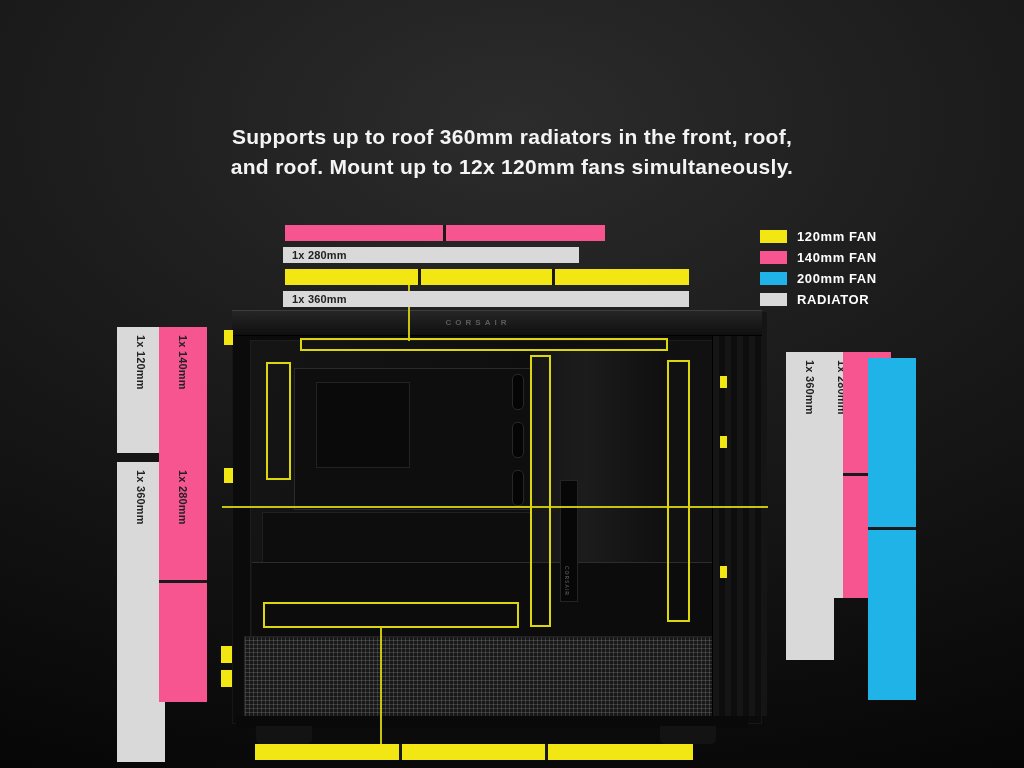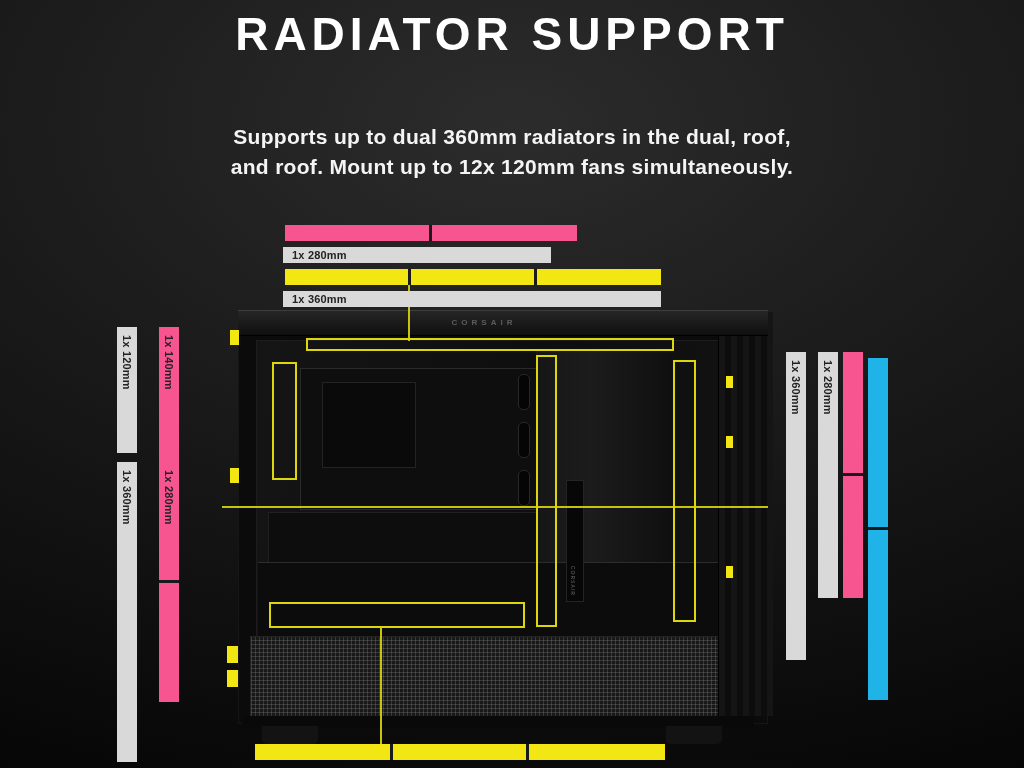--- a/index.html
+++ b/index.html
@@ -12,21 +12,21 @@
   .title{position:absolute;top:8px;left:0;width:100%;text-align:center;color:#fff;
     font-weight:700;font-size:46px;line-height:52px;letter-spacing:5px;}
   .subtitle{position:absolute;top:122px;left:0;width:100%;text-align:center;color:#f4f4f4;
     font-weight:700;font-size:21px;line-height:30px;letter-spacing:0.3px;}
   
   .legend{position:absolute;left:760px;top:226px;}
   .legend-row{display:flex;align-items:center;height:21px;}
   .legend-swatch{width:27px;height:13px;margin-right:10px;flex:0 0 auto;}
   .legend-label{color:#fff;font-size:13px;font-weight:700;letter-spacing:0.6px;white-space:nowrap;}
   
-  .bar{position:absolute;}
+  .bar{position:absolute;padding-left:28px;}
   .c-yellow{background:var(--fan120,#F2E713);}
   .c-pink{background:var(--fan140,#F6558F);}
   .c-blue{background:var(--fan200,#1FB3E8);}
   .c-gray{background:var(--radiator,#D9D9D9);}
   .bar-label{position:absolute;left:9px;top:50%;transform:translateY(-50%);
     font-size:11px;font-weight:700;color:#222;white-space:nowrap;letter-spacing:0.2px;}
   .bar-label.v{writing-mode:vertical-rl;left:50%;top:8px;transform:translateX(-50%);}
   .divh{position:absolute;top:0;bottom:0;width:3px;background:#1a1a1a;}
   .divv{position:absolute;left:0;right:0;height:3px;background:#1a1a1a;}
   .d33{left:calc(33.33% - 2px);} .d66{left:calc(66.66% - 2px);} .d50{left:calc(50% - 2px);}
@@ -43,21 +43,21 @@
   .side-rad280{left:818px;top:352px;width:20px;height:246px;}
   .side-fan140{left:843px;top:352px;width:20px;height:246px;}
   .side-fan200{left:868px;top:358px;width:20px;height:342px;}
   .bottom-fan120{left:255px;top:744px;width:410px;height:16px;}
   
   .conn{position:absolute;background:var(--accent,#DCD60C);opacity:0.9;}
   .conn-v1{left:408px;top:285px;width:2px;height:56px;}
   .conn-v2{left:380px;top:628px;width:2px;height:118px;}
   .conn-h1{left:222px;top:506px;width:546px;height:2px;}
   
-  .case{position:absolute;left:234px;top:310px;width:540px;height:436px;}
+  .case{position:absolute;left:228px;top:310px;width:540px;height:436px;}
   .case-roof{position:absolute;left:4px;top:0;width:530px;height:24px;
     background:linear-gradient(#262626,#0f0f0f);border-top:1px solid #3d3d3d;border-bottom:1px solid #000;}
   .case-brand{position:absolute;left:0;top:8px;width:500px;text-align:center;
     color:#5c5c5c;font-size:8px;font-weight:700;letter-spacing:4px;}
   .case-body{position:absolute;left:4px;top:24px;width:530px;height:390px;background:#0b0b0b;border:1px solid #161616;box-sizing:border-box;}
   .case-interior{position:absolute;left:22px;top:30px;width:470px;height:296px;
     background:linear-gradient(100deg,#151515 0%,#0e0e0e 55%,#121212 100%);border:1px solid #1d1d1d;}
   .case-front-col{position:absolute;left:302px;top:40px;width:136px;height:286px;
     background:linear-gradient(90deg,#161616,#1c1c1c 40%,#0f0f0f);}
   .case-front-slot{position:absolute;left:332px;top:170px;width:16px;height:120px;background:#070707;border:1px solid #242424;}
@@ -92,27 +92,44 @@
   .tick-r1{left:492px;top:66px;width:7px;height:12px;}
   .tick-r2{left:492px;top:126px;width:7px;height:12px;}
   .tick-r3{left:492px;top:256px;width:7px;height:12px;}
 </style>
 </head>
 <body>
 
 <div class="stage">
 
   <div class="title">
-    <div>RADIATOR SUPPORT</div>
   </div>
   <div class="subtitle">
-    <div>Supports up to dual 360mm radiators in the dual, roof,</div>
+    <div>Supports up to roof 360mm radiators in the front, roof,</div>
     <div>and roof. Mount up to 12x 120mm fans simultaneously.</div>
   </div>
 
+  <div class="legend">
+    <div class="legend-row">
+      <span class="legend-swatch c-yellow"></span>
+      <span class="legend-label">120mm FAN</span>
+    </div>
+    <div class="legend-row">
+      <span class="legend-swatch c-pink"></span>
+      <span class="legend-label">140mm FAN</span>
+    </div>
+    <div class="legend-row">
+      <span class="legend-swatch c-blue"></span>
+      <span class="legend-label">200mm FAN</span>
+    </div>
+    <div class="legend-row">
+      <span class="legend-swatch c-gray"></span>
+      <span class="legend-label">RADIATOR</span>
+    </div>
+  </div>
 
   <div class="case">
     <div class="case-body"></div>
     <div class="case-interior"></div>
     <div class="case-front-col"></div>
     <div class="mobo-tray"></div>
     <div class="cpu-cutout"></div>
     <div class="grommet g1"></div>
     <div class="grommet g2"></div>
     <div class="grommet g3"></div>

